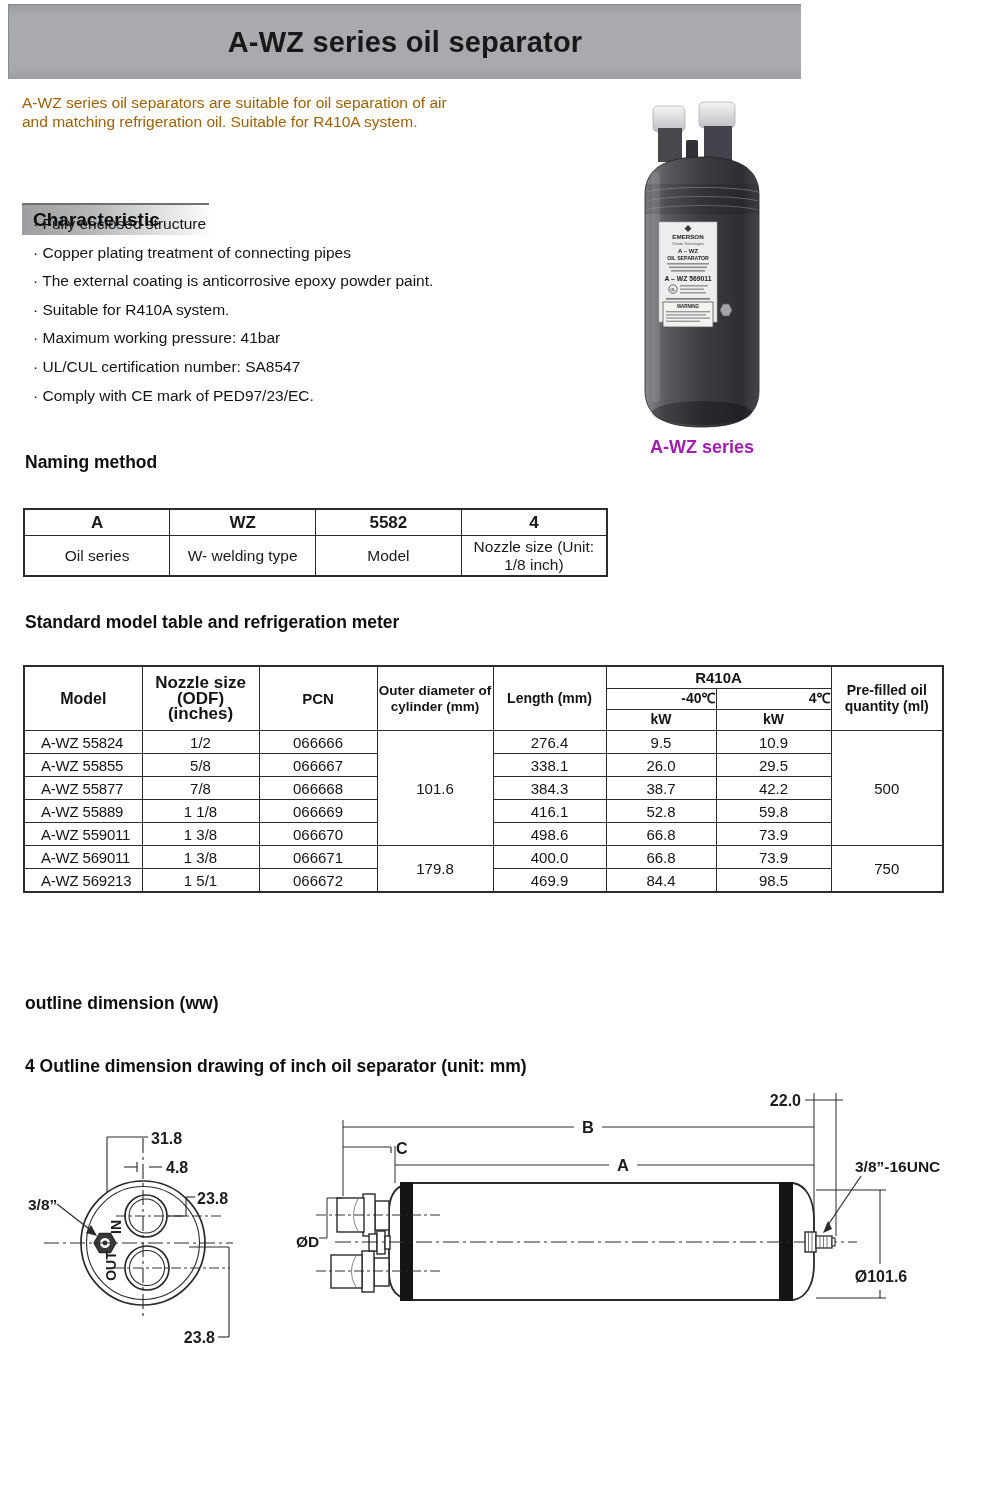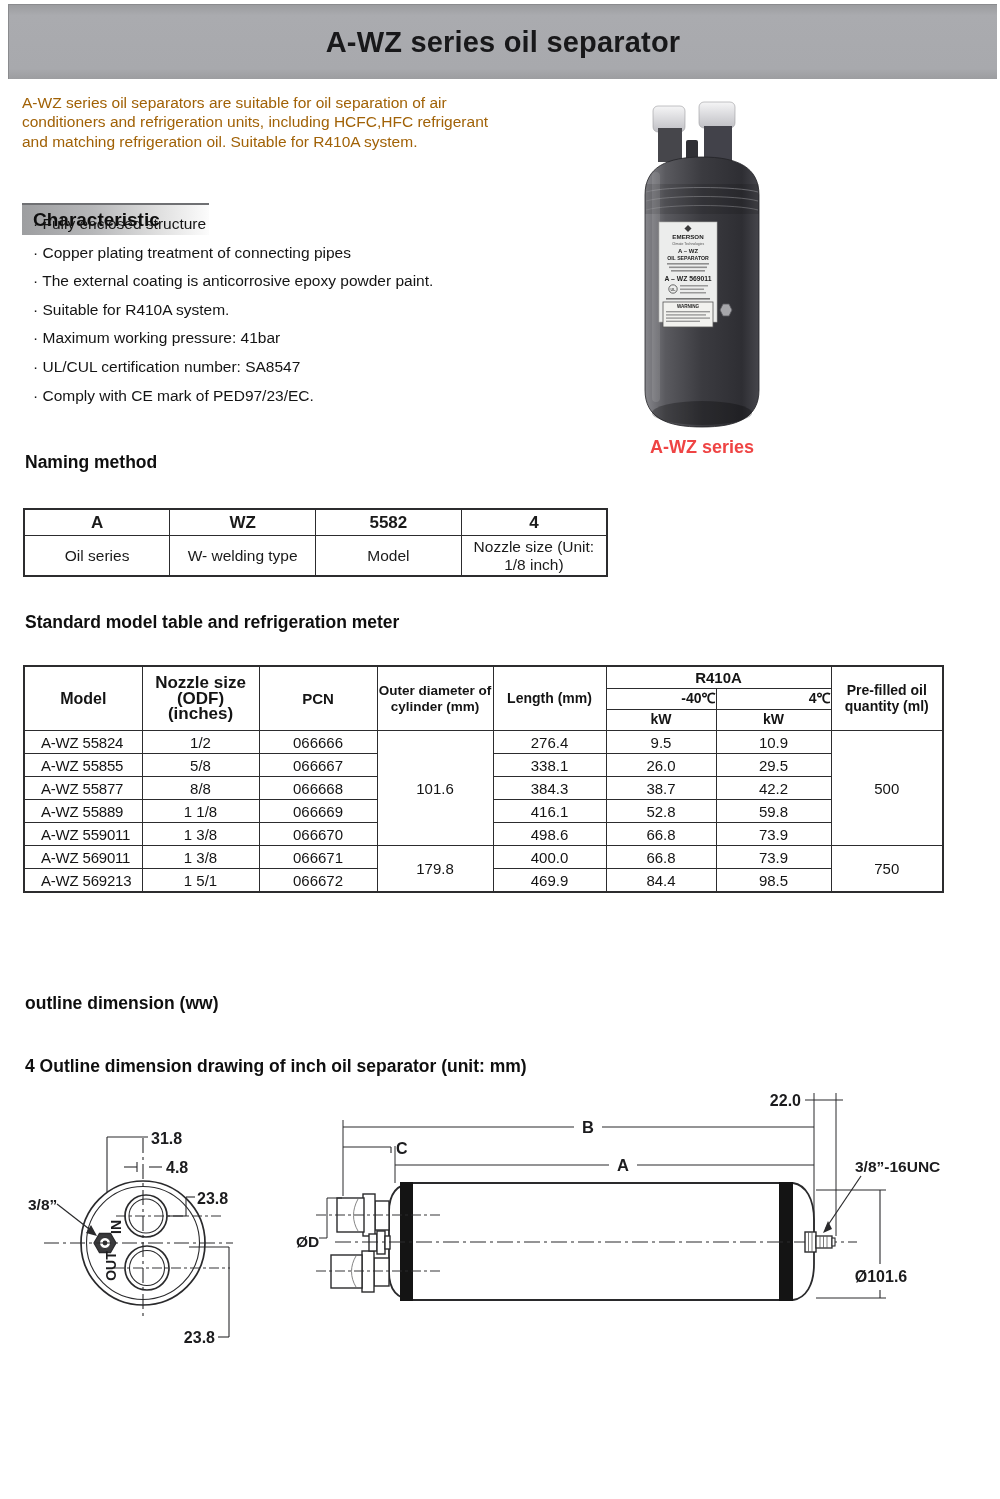--- a/index.html
+++ b/index.html
@@ -3,42 +3,42 @@
 <meta charset="utf-8">
 <style>
   html,body{margin:0;padding:0;}
   body{
     width:1000px;height:1499px;background:#ffffff;position:relative;
     font-family:"Liberation Sans",sans-serif;color:#1a1a1a;overflow:hidden;
   }
   .abs{position:absolute;}
   
   .header-bar{
-    left:8px;top:4px;width:989px;height:75px;
+    left:8px;top:4px;width:793px;height:75px;
     background:linear-gradient(180deg,#9b9c9f 0%,#aaabaf 14%,#a8a9ad 86%,#9c9da0 100%);
     border-top:1px solid #8a8b8e;border-left:1px solid #8a8b8e;
     display:flex;align-items:center;justify-content:center;box-sizing:border-box;
   }
   .header-bar .title{font-size:29px;font-weight:bold;color:#18181a;letter-spacing:0.2px;}
   
   .intro{left:22px;top:93px;width:560px;font-size:15.5px;line-height:19.4px;color:#a16207;}
   
   .char-box{
     left:22px;top:167px;width:187px;height:32px;box-sizing:border-box;
     background:linear-gradient(90deg,#9d9ea0 0%,#b6b7b9 38%,#dedede 72%,#fcfcfc 100%);
     border-top:2px solid #6f7073;
     display:flex;align-items:center;padding-left:11px;
     font-size:19px;font-weight:bold;color:#0e0e0e;margin-top:36px;
   }
   .char-list{left:33px;top:210px;font-size:15.5px;color:#141414;}
   .char-list div{height:28.6px;line-height:28.6px;white-space:nowrap;}
   
   .h{position:absolute;font-weight:bold;font-size:17.5px;color:#0f0f0f;white-space:nowrap;}
   
-  .product-caption{left:612px;top:437px;width:180px;text-align:center;font-size:18px;font-weight:bold;color:#ef4444;}
+  .product-caption{left:612px;top:437px;width:180px;text-align:center;font-size:18px;font-weight:bold;color:#a21caf;}
   
   table{border-collapse:collapse;table-layout:fixed;position:absolute;background:#fff;}
   .ntable{border:2.5px solid #2c2c2e;}
   .ntable td{border:1.6px solid #2c2c2e;text-align:center;vertical-align:middle;padding:0;}
   .ntable .code-row td{height:25px;font-weight:bold;font-size:17px;}
   .ntable .meaning-row td{height:39px;font-size:15.5px;line-height:17.5px;}
   .mtable{border:2.5px solid #2c2c2e;}
   .mtable th,.mtable td{border:1.6px solid #2c2c2e;text-align:center;vertical-align:middle;padding:0;color:#141414;}
   .mtable th{font-weight:bold;font-size:14px;line-height:15.5px;}
   .mtable th.h-model{font-size:16px;}
@@ -51,21 +51,20 @@
 </style>
 </head>
 <body>
 
 <div class="abs header-bar">
   <div class="title">A-WZ series oil separator</div>
 </div>
 
 <div class="abs intro">
   <div>A-WZ series oil separators are suitable for oil separation of air</div>
-  <div>conditioners and refrigeration units, including HCFC,HFC refrigerant</div>
   <div>and matching refrigeration oil. Suitable for R410A system.</div>
 </div>
 
 <div class="abs char-box">
   <span>Characteristic</span>
 </div>
 
 <div class="abs char-list">
   <div>· Fully enclosed structure</div>
   <div>· Copper plating treatment of connecting pipes</div>
@@ -202,21 +201,21 @@
   <tr>
     <td class="model-cell">A-WZ 55855</td>
     <td>5/8</td>
     <td>066667</td>
     <td>338.1</td>
     <td>26.0</td>
     <td>29.5</td>
   </tr>
   <tr>
     <td class="model-cell">A-WZ 55877</td>
-    <td>8/8</td>
+    <td>7/8</td>
     <td>066668</td>
     <td>384.3</td>
     <td>38.7</td>
     <td>42.2</td>
   </tr>
   <tr>
     <td class="model-cell">A-WZ 55889</td>
     <td>1 1/8</td>
     <td>066669</td>
     <td>416.1</td>

